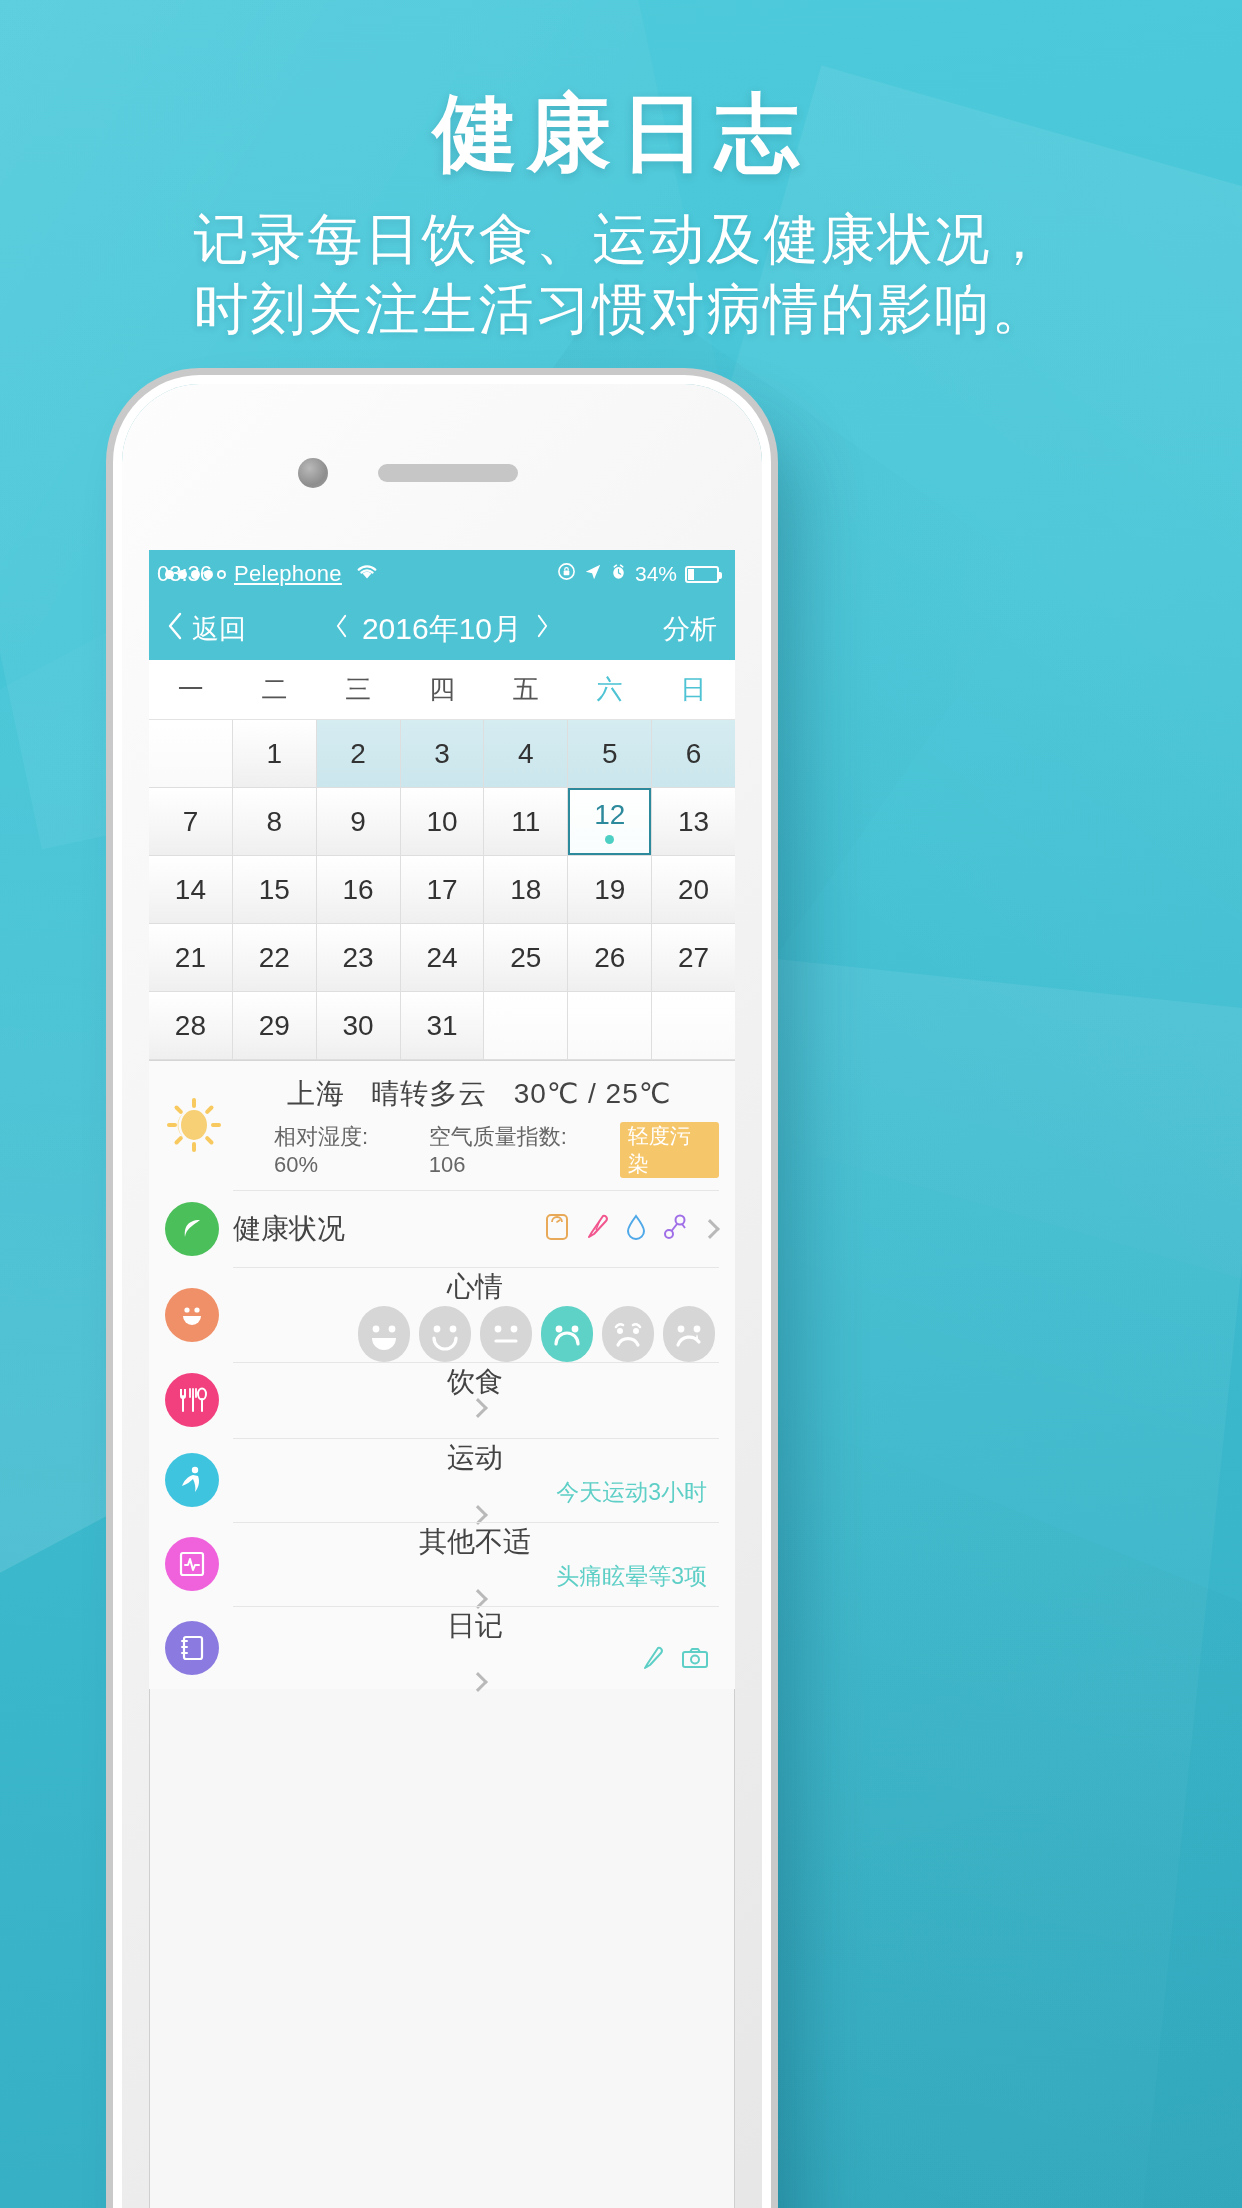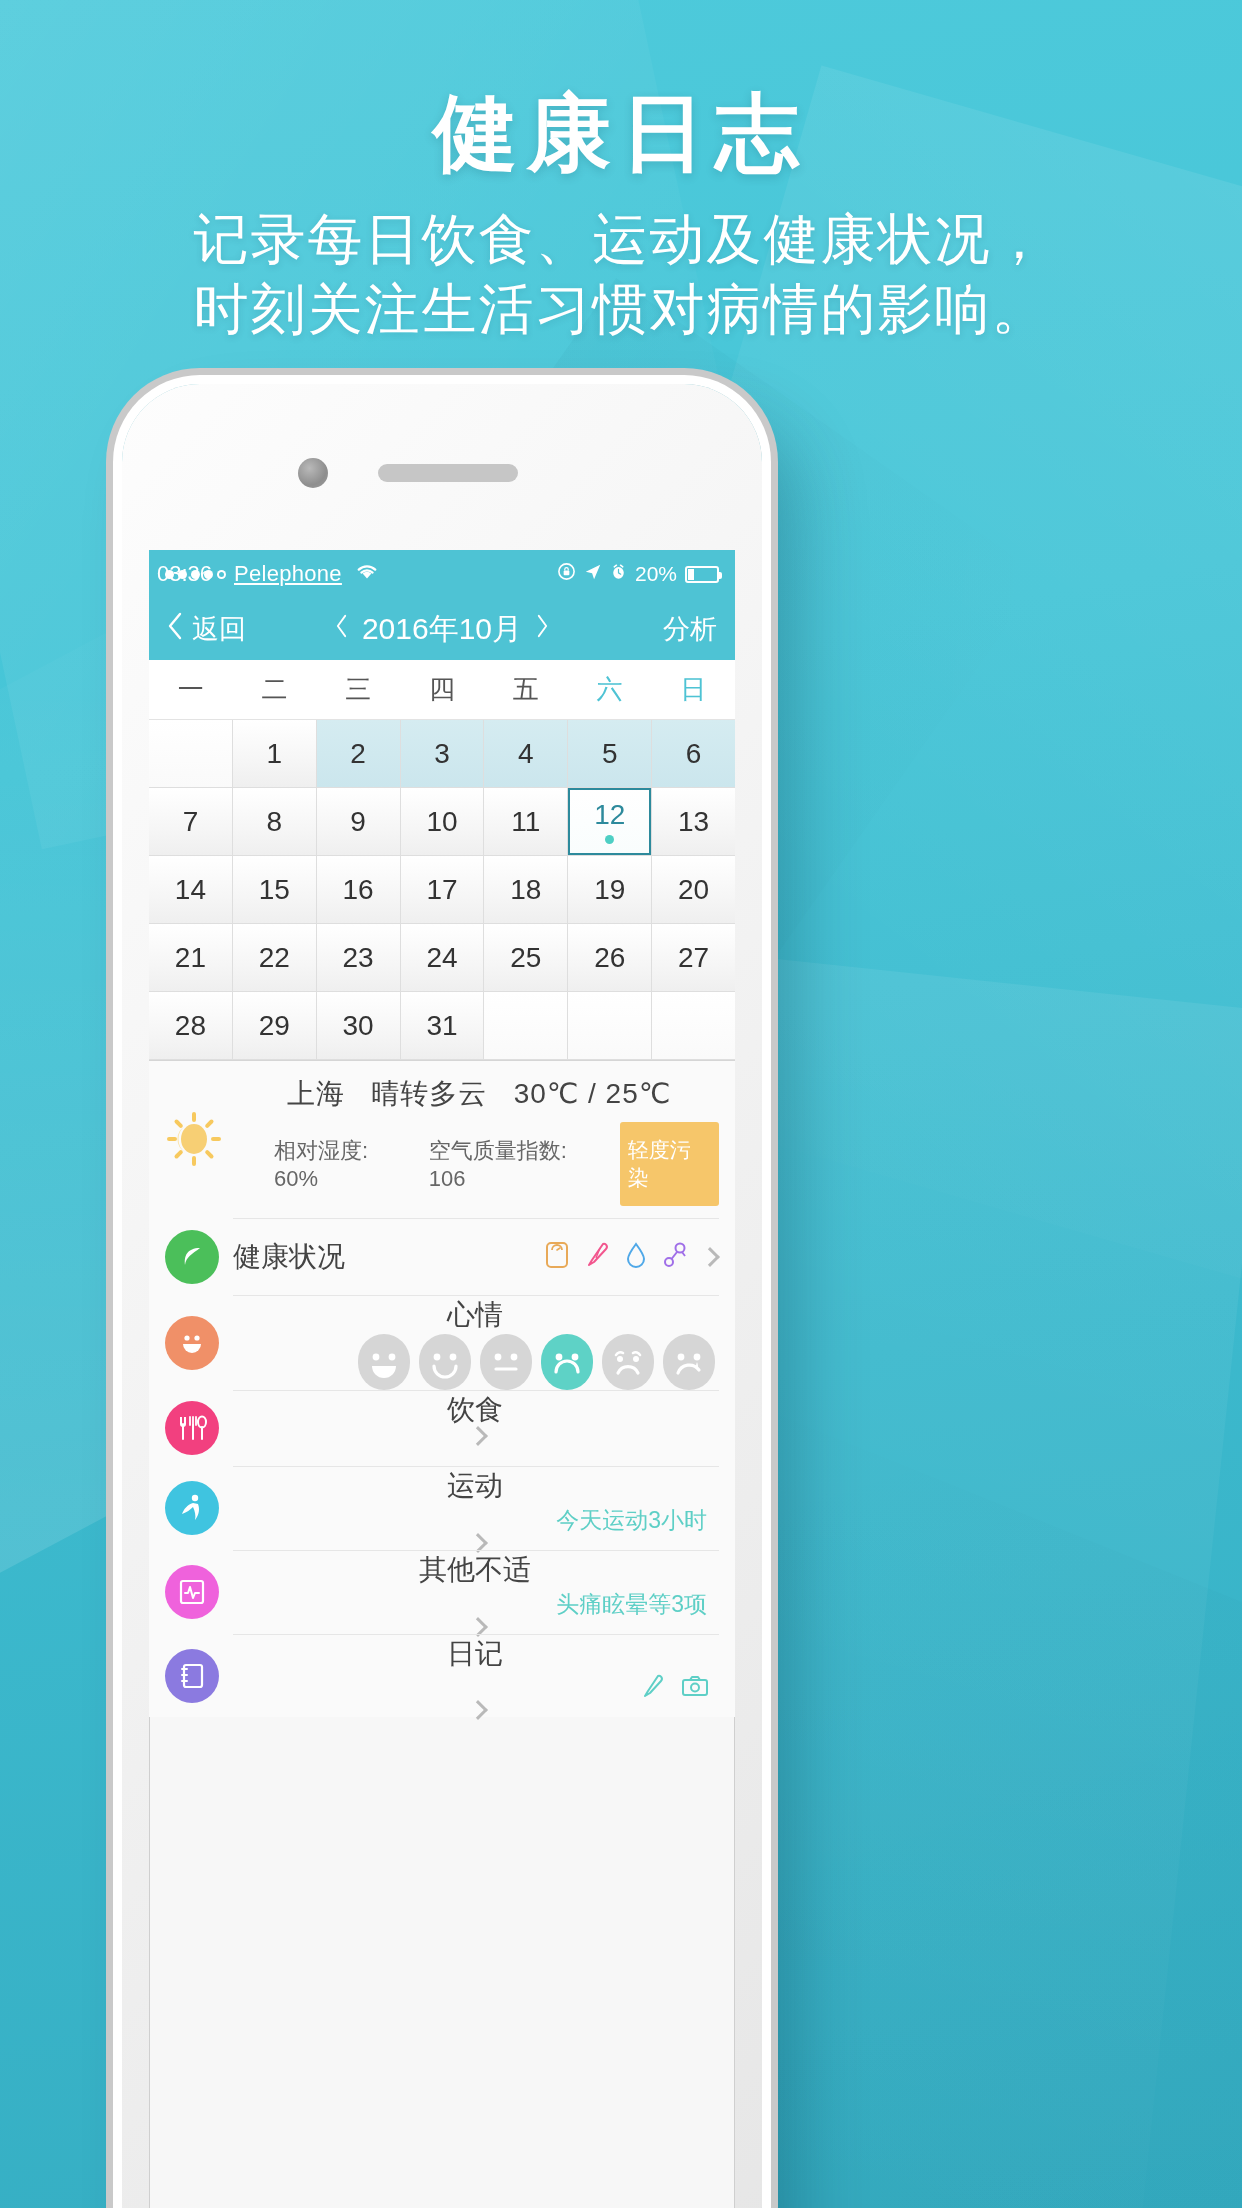--- a/index.html
+++ b/index.html
@@ -190,21 +190,21 @@
 
   
   #weather { display:flex; align-items:center; padding:14px 16px 12px 16px; background:#fafafa;}
   #weather .sun { width:58px; flex:0 0 58px; margin-right:16px; }
   #weather .wx { flex:1; }
   #weather .l1 { font-size:28px; color:#444; letter-spacing:1px;margin-left:48px; }
   #weather .l2 { font-size:22px; color:#666; margin-top:9px;
                  display:flex; align-items:center; gap:12px;margin-left:35px; }
   .aqi-badge {
     background:#f6c66a; color:#fff; font-size:21px;
-    padding:14px 8px; border-radius:3px;
+    padding:0 8px; border-radius:3px;
   }
   #weather-sep { height:1px; background:#e6e6e6; margin:0 16px 0 84px; }
 
   
   .mini-icons { margin-left:auto; display:flex; align-items:center; gap:16px; margin-right:8px; }
 
   
   .moods { margin-left:auto; display:flex; align-items:center; gap:9px; margin-right:2px; }
   .mood { width:52px; height:56px; border-radius:50%/48%; background:#d6d6d6;
           position:relative; flex:0 0 52px; }
@@ -270,21 +270,21 @@
             <path d="M18 2 L2 9.6 L9 11.4 L11.2 18 Z" fill="#fff"></path>
           </svg>
         </span>
         <span>
           <svg width="17" height="18" viewBox="0 0 20 20">
             <ellipse cx="10" cy="11" rx="6.2" ry="7" fill="#fff"></ellipse>
             <path d="M10 7 v4 l2.6 1.6" stroke="#4ec3d4" stroke-width="1.4" fill="none" stroke-linecap="round"></path>
             <path d="M5 4 L7.6 2 M15 4 L12.4 2" stroke="#fff" stroke-width="1.8" stroke-linecap="round"></path>
           </svg>
         </span>
-        <span id="batt-pct">20%</span>
+        <span id="batt-pct">34%</span>
         <span class="battery">
             <i></i>
           </span>
       </div>
     </div>
 
     <div id="navbar">
       <div id="nav-back">
         <span>
           <svg width="16" height="28" viewBox="0 0 16 28">

